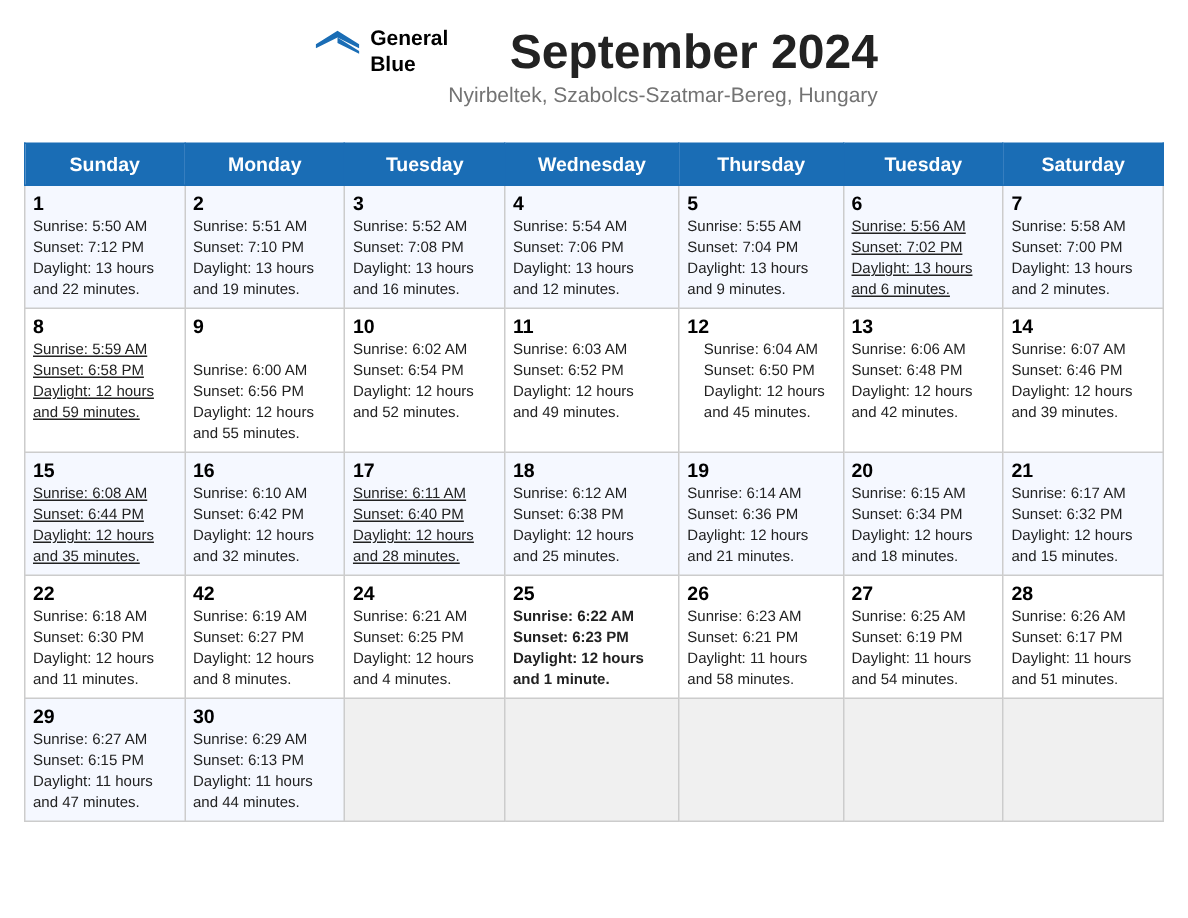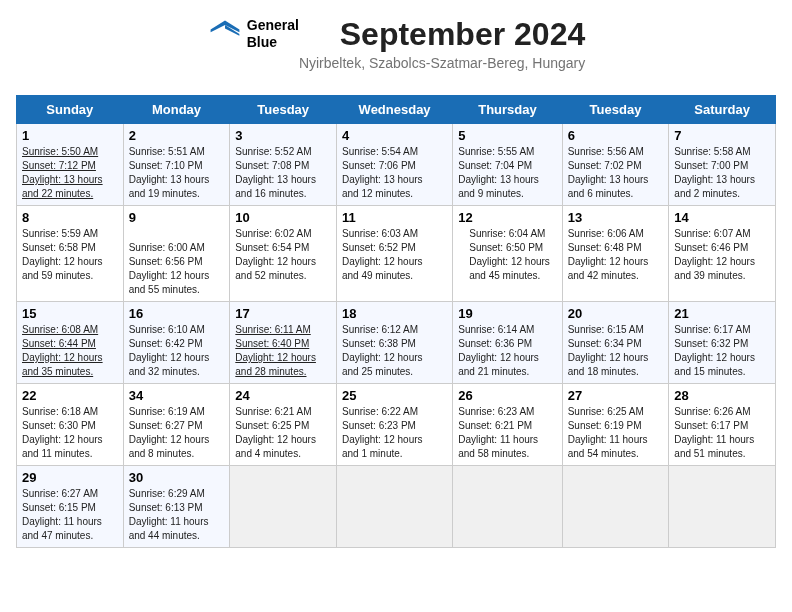--- a/index.html
+++ b/index.html
@@ -118,21 +118,21 @@
         <th>Wednesday</th>
         <th>Thursday</th>
         <th>Tuesday</th>
         <th>Saturday</th>
       </tr>
   </thead>
   <tbody id="calendar-body">
       <tr>
         <td>
           <span class="day-number">1</span>
-          <div class="day-content" style="white-space: pre-line; text-decoration: underline;">Sunrise: 5:50 AM
+          <div class="day-content" style="white-space: pre-line;">Sunrise: 5:50 AM
 Sunset: 7:12 PM
 Daylight: 13 hours
 and 22 minutes.</div>
         </td>
         <td>
           <span class="day-number">2</span>
           <div class="day-content" style="white-space: pre-line;">Sunrise: 5:51 AM
 Sunset: 7:10 PM
 Daylight: 13 hours
 and 19 minutes.</div>
@@ -153,37 +153,37 @@
         </td>
         <td>
           <span class="day-number">5</span>
           <div class="day-content" style="white-space: pre-line;">Sunrise: 5:55 AM
 Sunset: 7:04 PM
 Daylight: 13 hours
 and 9 minutes.</div>
         </td>
         <td>
           <span class="day-number">6</span>
-          <div class="day-content" style="white-space: pre-line;">Sunrise: 5:56 AM
+          <div class="day-content" style="white-space: pre-line; text-decoration: underline;">Sunrise: 5:56 AM
 Sunset: 7:02 PM
 Daylight: 13 hours
 and 6 minutes.</div>
         </td>
         <td>
           <span class="day-number">7</span>
           <div class="day-content" style="white-space: pre-line;">Sunrise: 5:58 AM
 Sunset: 7:00 PM
 Daylight: 13 hours
 and 2 minutes.</div>
         </td>
       </tr>
       <tr>
         <td>
           <span class="day-number">8</span>
-          <div class="day-content" style="white-space: pre-line;">Sunrise: 5:59 AM
+          <div class="day-content" style="white-space: pre-line; text-decoration: underline;">Sunrise: 5:59 AM
 Sunset: 6:58 PM
 Daylight: 12 hours
 and 59 minutes.</div>
         </td>
         <td>
           <span class="day-number">9</span>
           <div class="day-content" style="white-space: pre-line; margin-top: 16px;">Sunrise: 6:00 AM
 Sunset: 6:56 PM
 Daylight: 12 hours
 and 55 minutes.</div>
@@ -277,36 +277,36 @@
       </tr>
       <tr>
         <td>
           <span class="day-number">22</span>
           <div class="day-content" style="white-space: pre-line;">Sunrise: 6:18 AM
 Sunset: 6:30 PM
 Daylight: 12 hours
 and 11 minutes.</div>
         </td>
         <td>
-          <span class="day-number">34</span>
+          <span class="day-number">42</span>
           <div class="day-content" style="white-space: pre-line;">Sunrise: 6:19 AM
 Sunset: 6:27 PM
 Daylight: 12 hours
 and 8 minutes.</div>
         </td>
         <td>
           <span class="day-number">24</span>
           <div class="day-content" style="white-space: pre-line;">Sunrise: 6:21 AM
 Sunset: 6:25 PM
 Daylight: 12 hours
 and 4 minutes.</div>
         </td>
         <td>
           <span class="day-number">25</span>
-          <div class="day-content" style="white-space: pre-line;">Sunrise: 6:22 AM
+          <div class="day-content" style="white-space: pre-line; font-weight: bold;">Sunrise: 6:22 AM
 Sunset: 6:23 PM
 Daylight: 12 hours
 and 1 minute.</div>
         </td>
         <td>
           <span class="day-number">26</span>
           <div class="day-content" style="white-space: pre-line;">Sunrise: 6:23 AM
 Sunset: 6:21 PM
 Daylight: 11 hours
 and 58 minutes.</div>

